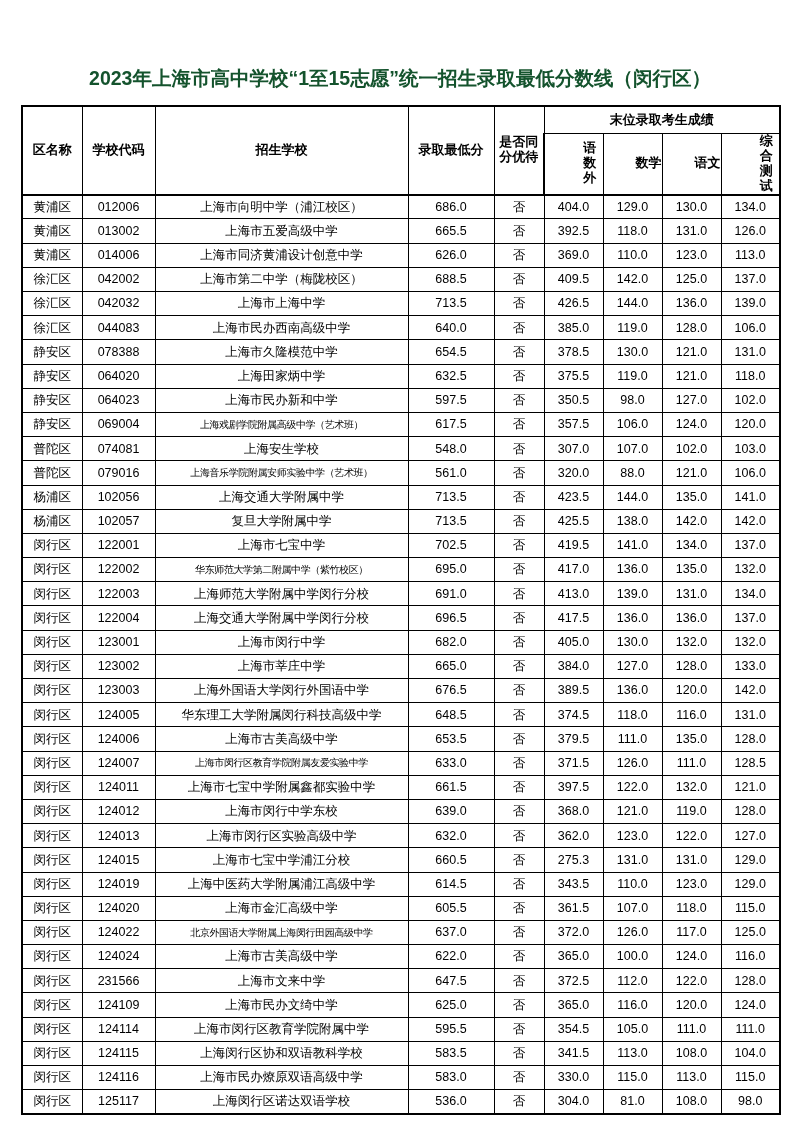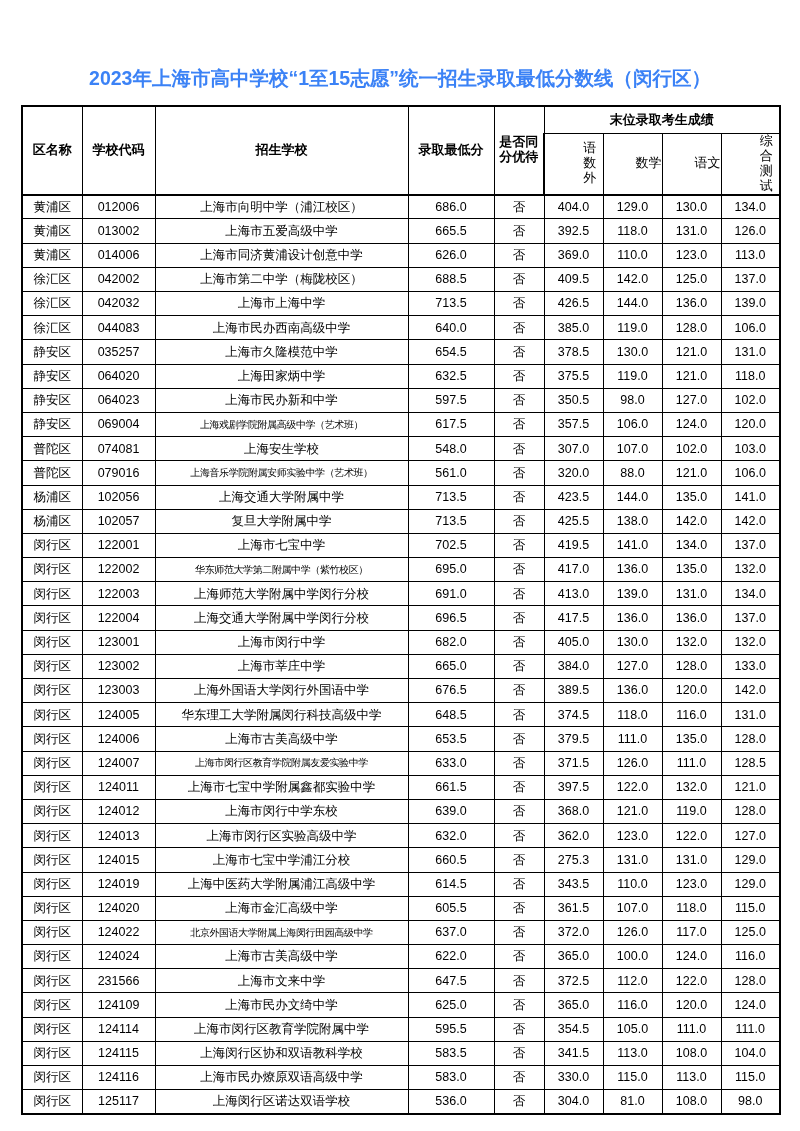--- a/index.html
+++ b/index.html
@@ -27,21 +27,21 @@
   .doc-title {
     position: absolute;
     left: 0;
     top: 64px;
     width: 800px;
     text-align: center;
     font-size: 19.5px;
     font-weight: bold;
     letter-spacing: 0px;
     line-height: 28px;
-    color: #3b82f6;
+    color: #14532d;
     white-space: nowrap;
     font-family: "Liberation Sans", "DejaVu Sans", sans-serif;
   }
 
   
   .table-wrap {
     position: absolute;
     left: 21px;
     top: 105px;
     width: 758px;
@@ -70,21 +70,21 @@
 
   table.score-table thead th {
     font-weight: bold;
     font-size: 13px;
     border: 1px solid #000;
   }
 
   thead tr.head-top th { height: 26px; }
   thead tr.head-bottom th { height: 22px; }
 
-  thead tr.head-bottom th { font-weight: normal; padding-left: 32px; }
+  thead tr.head-bottom th { font-weight: bold; padding-left: 32px; }
 
   tbody tr { height: 24.2px; }
 
   
   table.score-table thead tr.head-top th:first-child,
   table.score-table thead tr.head-bottom th:first-child,
   table.score-table tbody td:first-child {
     border-left: 2px solid #000;
   }
   table.score-table thead tr.head-top th:last-child,
@@ -221,21 +221,21 @@
             <td class="cell-school">上海市民办西南高级中学</td>
             <td class="cell-num">640.0</td>
             <td class="cell-yn">否</td>
             <td class="cell-num">385.0</td>
             <td class="cell-num">119.0</td>
             <td class="cell-num">128.0</td>
             <td class="cell-num">106.0</td>
           </tr>
           <tr>
             <td class="cell-district">静安区</td>
-            <td class="cell-code">035257</td>
+            <td class="cell-code">078388</td>
             <td class="cell-school">上海市久隆模范中学</td>
             <td class="cell-num">654.5</td>
             <td class="cell-yn">否</td>
             <td class="cell-num">378.5</td>
             <td class="cell-num">130.0</td>
             <td class="cell-num">121.0</td>
             <td class="cell-num">131.0</td>
           </tr>
           <tr>
             <td class="cell-district">静安区</td>

